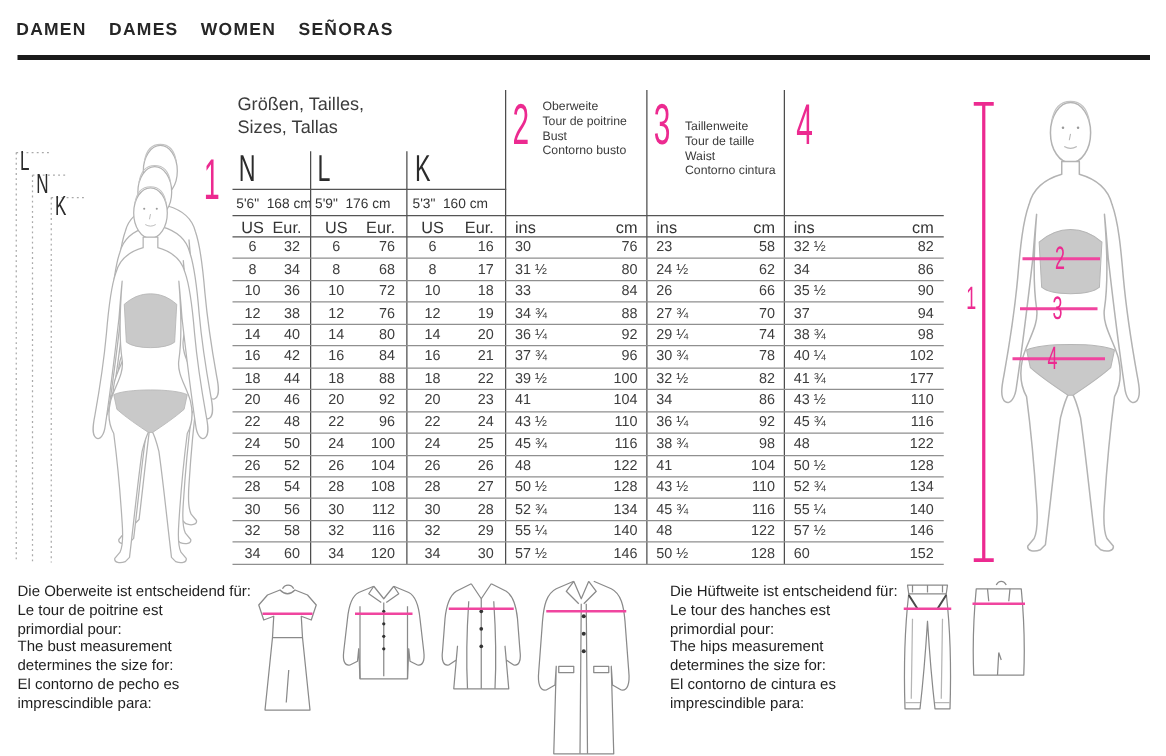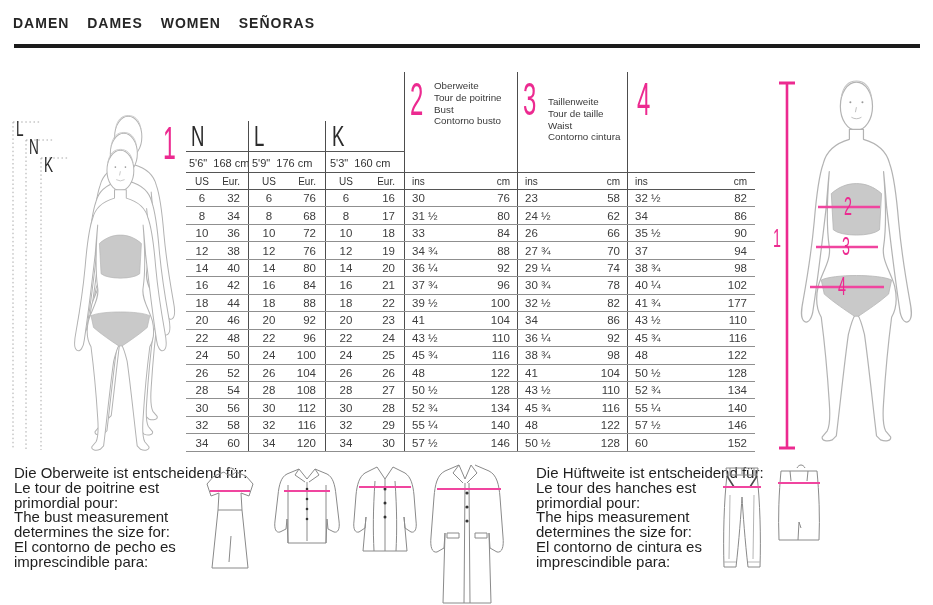--- a/index.html
+++ b/index.html
@@ -29,25 +29,25 @@
   .hline{height:1px;background:#555;}
 
   .trow{display:grid;grid-template-columns:32px 31px 40px 36px 42px 37px 64px 49px 58px 52px 58px 69px;
         height:17.46px;align-items:center;border-bottom:1px solid #8f8f8f;
         font-size:11.5px;color:#3d3d3d;box-sizing:border-box;}
   .trow span{display:block;}
   .trow span:nth-child(1),.trow span:nth-child(3),.trow span:nth-child(5){text-align:center;}
   .trow span:nth-child(2),.trow span:nth-child(4),.trow span:nth-child(6){text-align:right;padding-right:9px;}
   .trow span:nth-child(7),.trow span:nth-child(9),.trow span:nth-child(11){text-align:left;padding-left:8px;}
   .trow span:nth-child(8),.trow span:nth-child(10),.trow span:nth-child(12){text-align:right;padding-right:7px;}
-  .subhead{left:0;top:101px;width:569px;border-bottom:1px solid #555;color:#333;font-size:10px;}
+  .subhead{left:0;top:101px;width:569px;border-bottom:1px solid #555;color:#333;font-size:13px;}
   .rows{left:0;top:118px;width:569px;}
 
   
-  .note{top:466px;font-size:15px;line-height:14.8px;color:#1f1f1f;white-space:pre-line;}
+  .note{top:466px;font-size:12px;line-height:14.8px;color:#1f1f1f;white-space:pre-line;}
   .note-bust{left:14px;}
   .note-hips{left:536px;}
 
   svg text{font-family:"Liberation Sans",sans-serif;}
   .fig-letter{font-size:22px;fill:#2b2b2b;}
   .fig-num{font-size:26px;fill:#ec2a90;}
 </style>
 </head>
 <body>
 
@@ -98,20 +98,22 @@
         <use href="#fig-face"></use>
     </g>
     <text class="fig-letter" transform="translate(12,52) scale(0.62,1)">L</text>
     <text class="fig-letter" transform="translate(25,70) scale(0.62,1)">N</text>
     <text class="fig-letter" transform="translate(40,88) scale(0.62,1)">K</text>
   </svg>
 
   <div class="abs num1 pink cond">1</div>
 
   <div class="abs tz">
+    <div class="abs tz-title">Größen, Tailles,
+Sizes, Tallas</div>
 
     <div class="abs grp-letter cond" style="left:5px;">N</div>
     <div class="abs grp-letter cond" style="left:68px;">L</div>
     <div class="abs grp-letter cond" style="left:146px;">K</div>
 
     <div class="abs grp-height" style="left:3px;">5'6"  168 cm</div>
     <div class="abs grp-height" style="left:66px;">5'9"  176 cm</div>
     <div class="abs grp-height" style="left:144px;">5'3"  160 cm</div>
 
     <div class="abs m-num pink cond" style="left:224px;">2</div>

